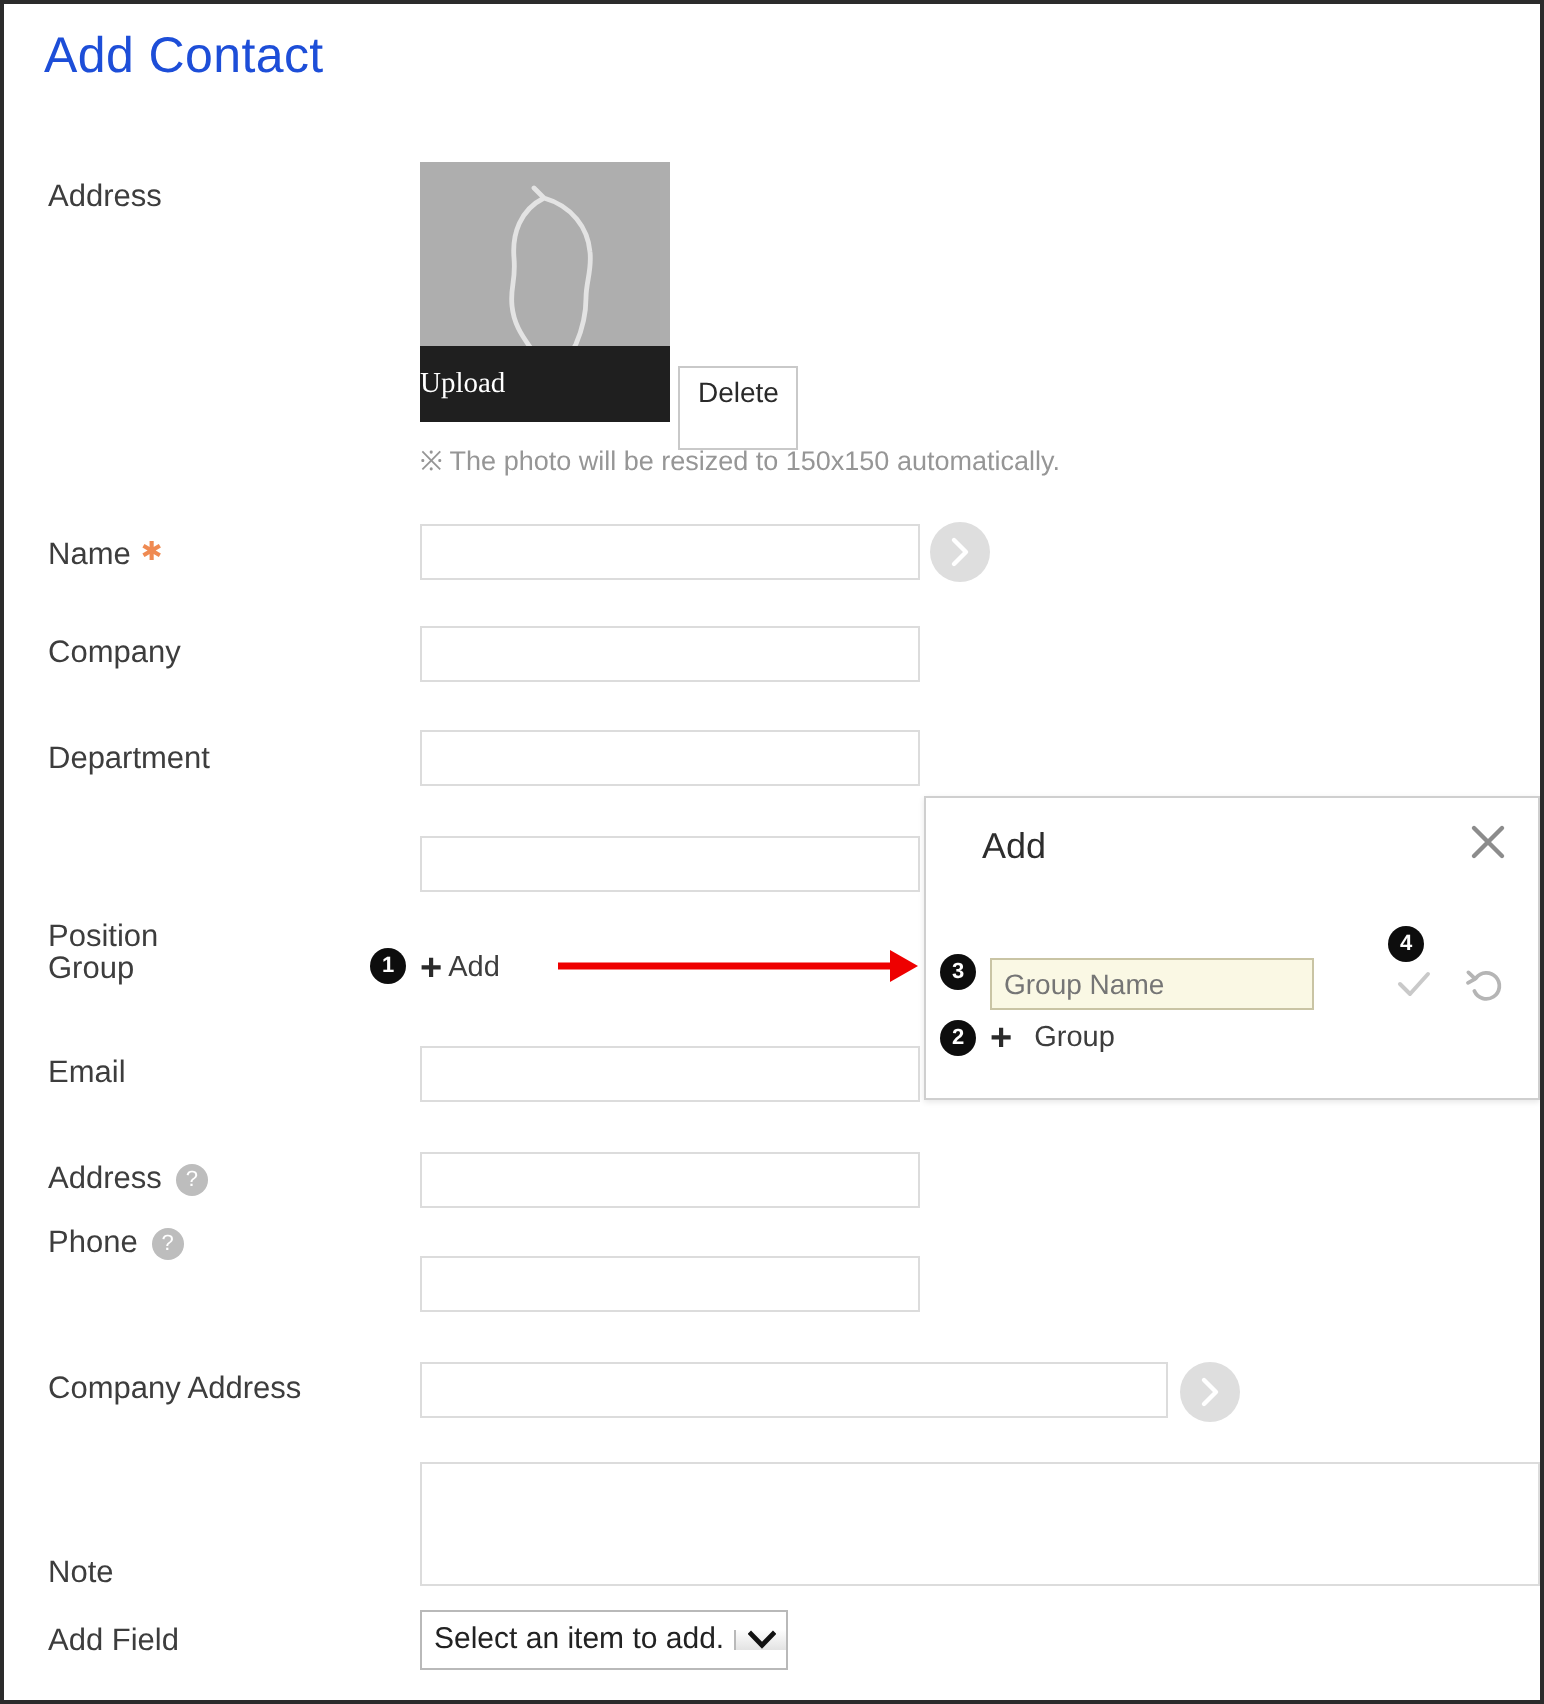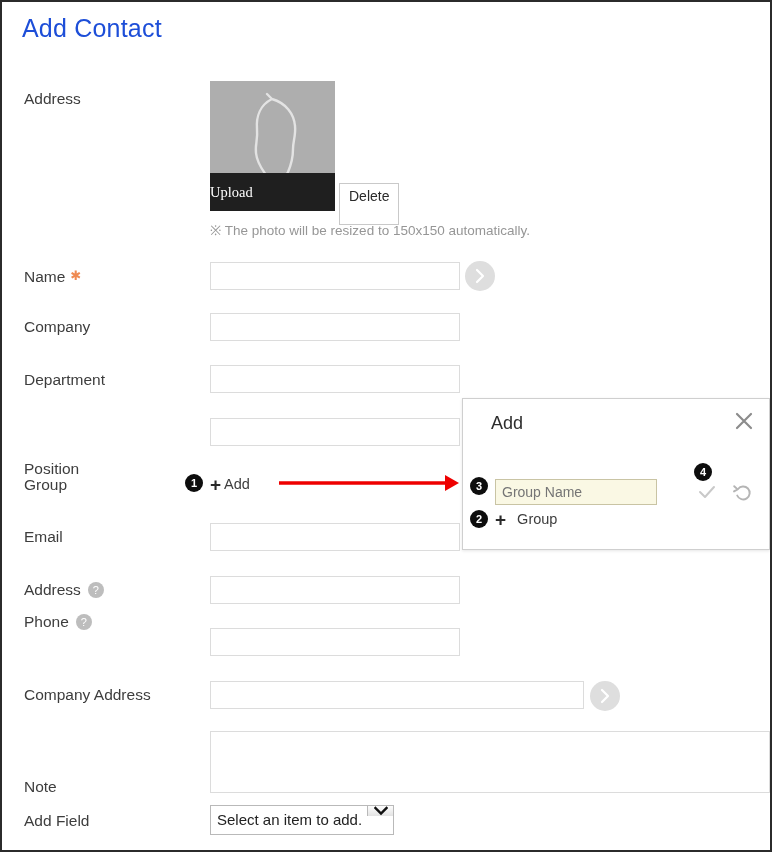--- a/index.html
+++ b/index.html
@@ -232,21 +232,21 @@
   .popup-addgroup .plus-glyph { margin-right: 11px; }
 
   
   .sel-wrap {
     position: absolute;
     left: 208px; top: 803px;
     height: 30px;
     border: 1px solid #b9b9b9;
     background: #fff;
     display: flex;
-    align-items: flex-start;
+    align-items: center;
     cursor: pointer;
   }
   .sel-text {
     font-size: 15px;
     color: #222;
     padding: 0 5px 0 6px;
     line-height: 28px;
     white-space: nowrap;
   }
   .sel-arrow {

